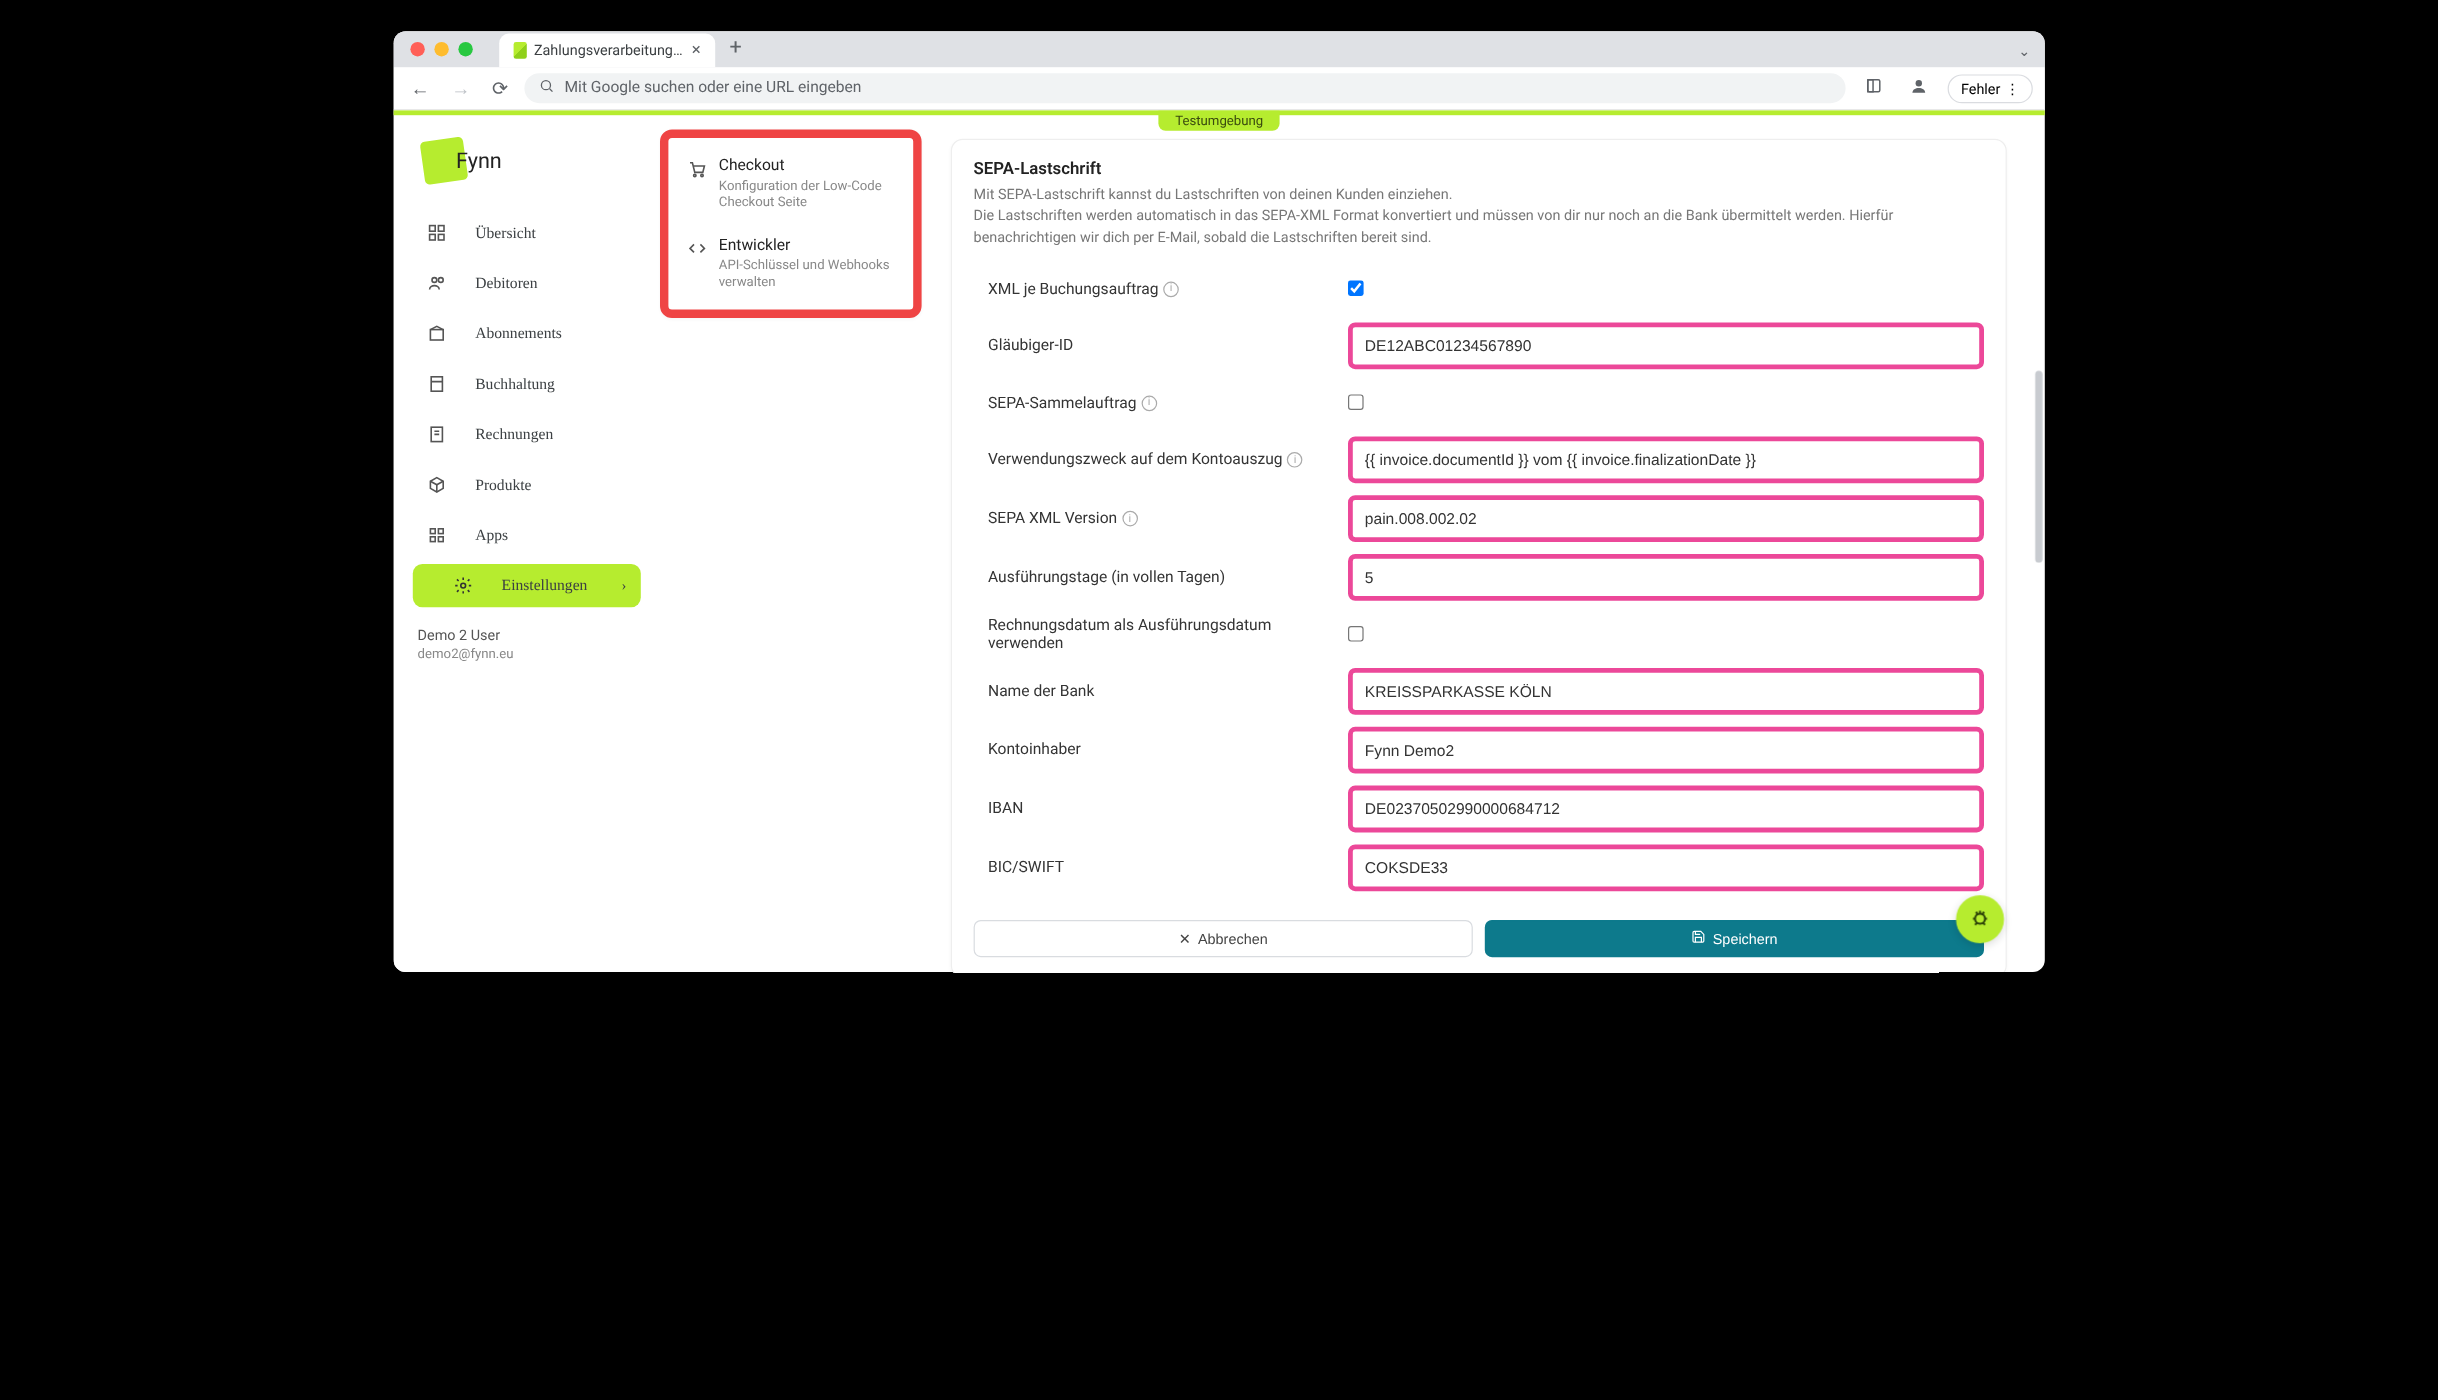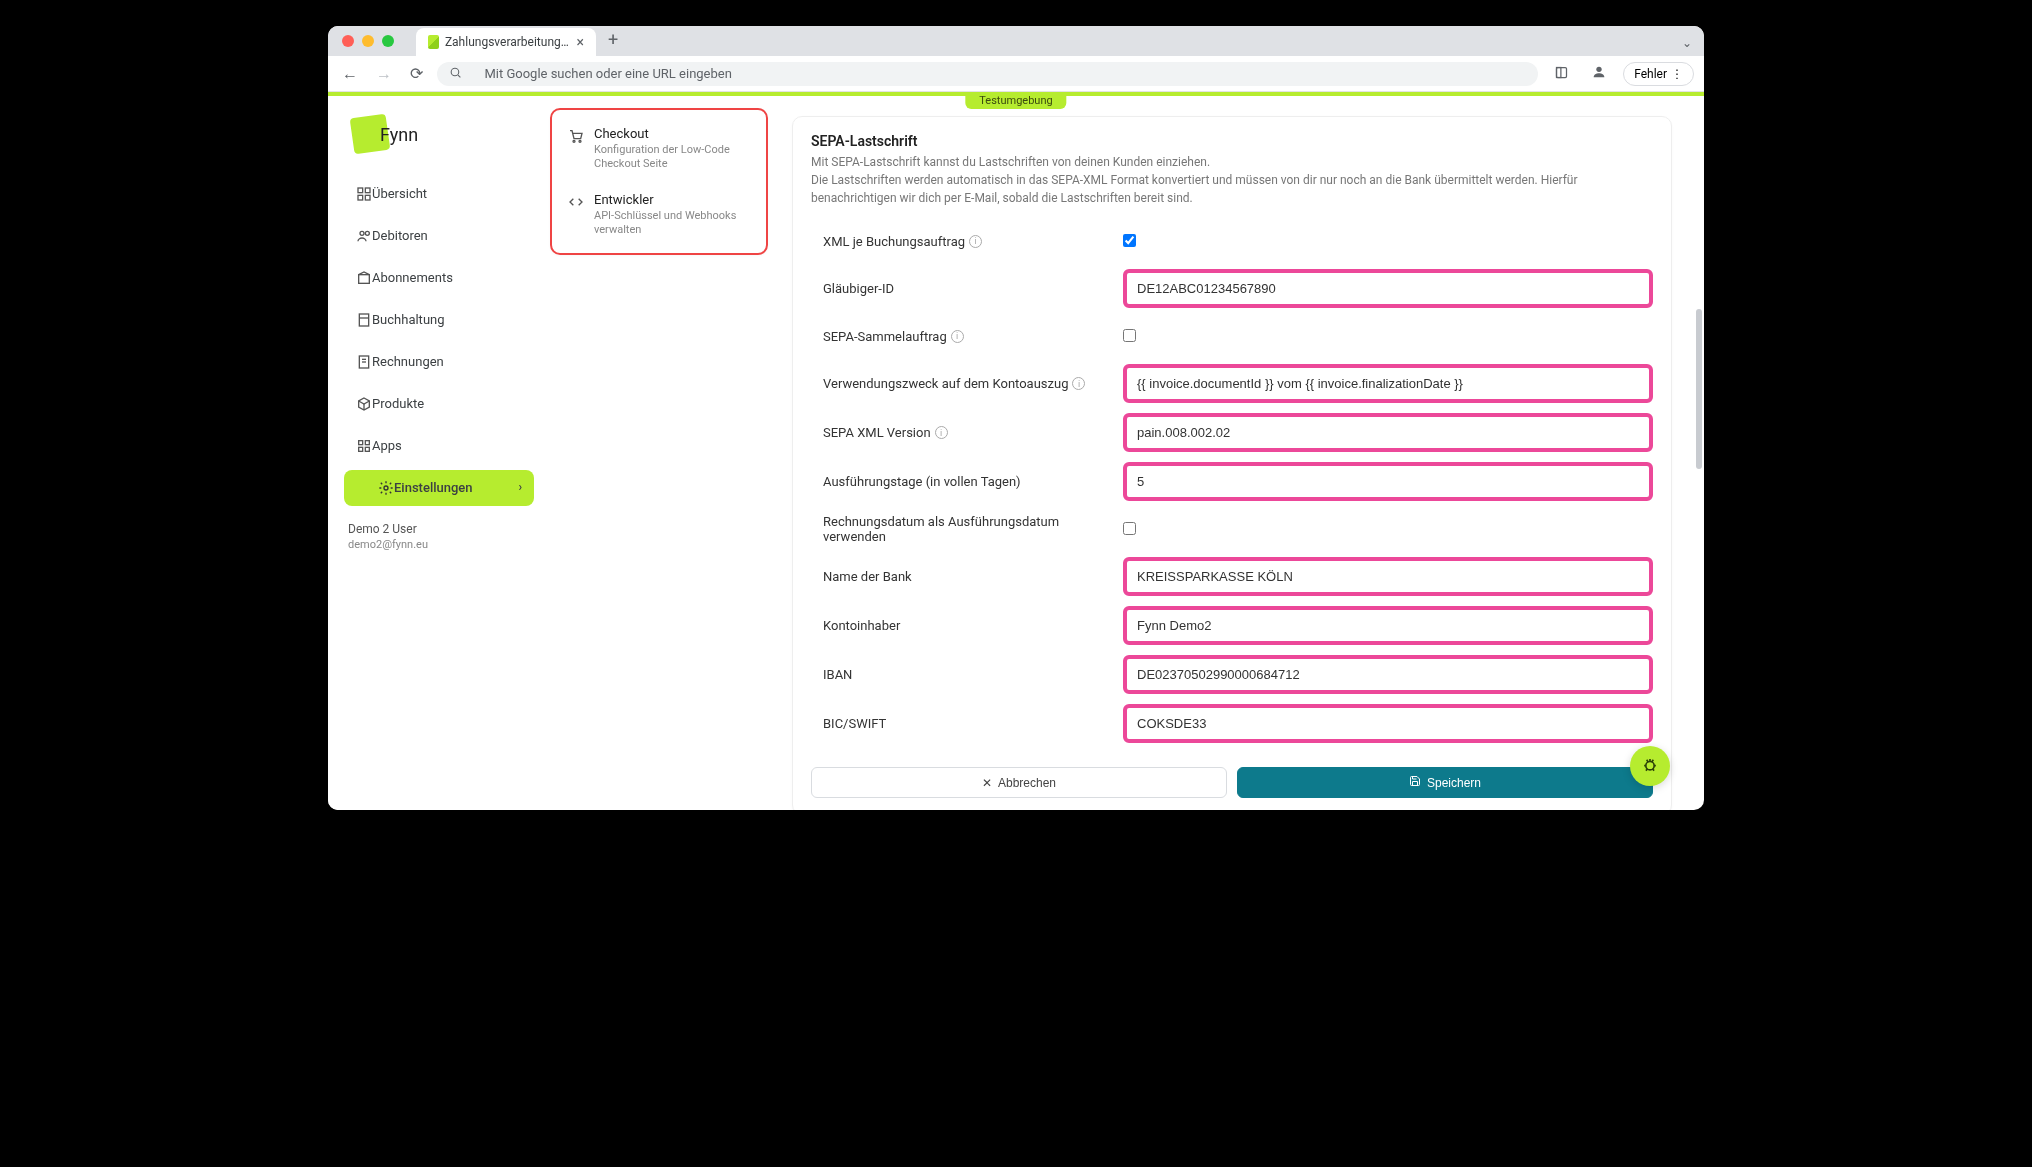--- a/index.html
+++ b/index.html
@@ -19,48 +19,48 @@
 .tab-favicon { width: 14px; height: 14px; background: linear-gradient(135deg,#b6ec2f 50%,#8fd01a 50%); border-radius: 2px; }
 .tab-title { white-space: nowrap; overflow: hidden; text-overflow: ellipsis; }
 .tab-close { font-size: 14px; color: #5f6368; cursor: pointer; }
 .new-tab { margin-left: 12px; margin-bottom: 6px; font-size: 18px; color: #5f6368; cursor: pointer; }
 .tab-dropdown { position: absolute; right: 12px; bottom: 6px; color: #5f6368; font-size: 12px; }
 
 
 .browser-toolbar { height: 36px; background: #fff; display: flex; align-items: center; padding: 0 10px; gap: 10px; border-bottom: 1px solid #e3e3e3; }
 .nav-btn { color: #5f6368; font-size: 16px; padding: 4px; cursor: pointer; }
 .nav-btn.disabled { color: #bdc1c6; }
-.addr-bar { flex: 1; display: flex; align-items: center; background: #f1f3f4; border-radius: 14px; padding: 4px 12px; gap: 22px; }
+.addr-bar { flex: 1; display: flex; align-items: center; background: #f1f3f4; border-radius: 14px; padding: 4px 12px; gap: 8px; }
 .addr-icon { color: #5f6368; font-size: 13px; }
 .addr-text { font-size: 13px; color: #5f6368; }
 .right-tool { font-size: 14px; color: #5f6368; padding: 4px 6px; }
 .fehler-pill { border: 1px solid #dadce0; border-radius: 14px; padding: 4px 10px; font-size: 12px; display: flex; align-items: center; gap: 4px; }
 
 
 .app { flex: 1; display: flex; position: relative; overflow: hidden; }
 .green-bar { position: absolute; top: 0; left: 0; right: 0; height: 4px; background: #b6ec2f; z-index: 5; }
 .test-badge { position: absolute; top: 0; left: 50%; transform: translateX(-50%); background: #b6ec2f; color: #3a4a0f; font-size: 11px; padding: 2px 14px; border-radius: 0 0 6px 6px; z-index: 6; }
 
 
 .sidebar { width: 222px; background: #fff; display: flex; flex-direction: column; padding-top: 16px; border-right: 0; }
 .logo-box { padding: 8px 24px 24px 24px; }
 .logo { display: flex; align-items: center; gap: 2px; }
 .logo-mark { width: 36px; height: 36px; background: #b6ec2f; transform: rotate(-8deg); border-radius: 4px; position: relative; }
 .logo-text { font-size: 18px; font-weight: 400; color: #222; margin-left: -10px; z-index: 1; }
 .nav-list { padding: 0 16px; display: flex; flex-direction: column; gap: 6px; }
-.nav-item { display: flex; gap: 0; padding: 10px 12px; border-radius: 8px; font-size: 13px; color: #3c4043; cursor: pointer; }
+.nav-item { display: flex; align-items: center; gap: 24px; padding: 10px 12px; border-radius: 8px; font-size: 13px; color: #3c4043; cursor: pointer; font-family: Liberation Serif, serif; }
 .nav-item.active { background: #b6ec2f; font-weight: 500; position: relative; padding-left: 34px; }
 .nav-item .chev { margin-left: auto; font-size: 12px; }
 .nav-icon { width: 16px; height: 16px; display: flex; align-items: center; justify-content: center; }
 .user-row { padding: 10px 20px; display: flex; flex-direction: column; gap: 2px; font-size: 12px; color: #555; margin-top: 6px; }
 .user-email { font-size: 11px; color: #888; }
 
 
 .subnav { width: 218px; padding-top: 16px; }
-.subnav-card { background: #fff; border: 2px solid #ef4444; border-radius: 10px; padding: 6px 0; box-shadow: 0 1px 3px rgba(0,0,0,0.03); }
+.subnav-card { background: #fff; border: 7px solid #ef4444; border-radius: 10px; padding: 6px 0; box-shadow: 0 1px 3px rgba(0,0,0,0.03); }
 .subnav-item { padding: 10px 16px; display: flex; gap: 10px; cursor: pointer; }
 .subnav-icon { width: 16px; height: 16px; margin-top: 2px; color: #555; flex-shrink: 0; }
 .subnav-body { display: flex; flex-direction: column; gap: 2px; }
 .subnav-title { font-size: 13px; color: #222; }
 .subnav-sub { font-size: 11px; color: #888; line-height: 1.3; }
 
 
 .main { flex: 1; padding: 24px 32px 24px 24px; overflow: auto; }
 .card { background: #fff; border: 1px solid #eee; border-radius: 10px; box-shadow: 0 1px 3px rgba(0,0,0,0.03); margin-bottom: 20px; }
 .card-inner { padding: 16px 18px; }

